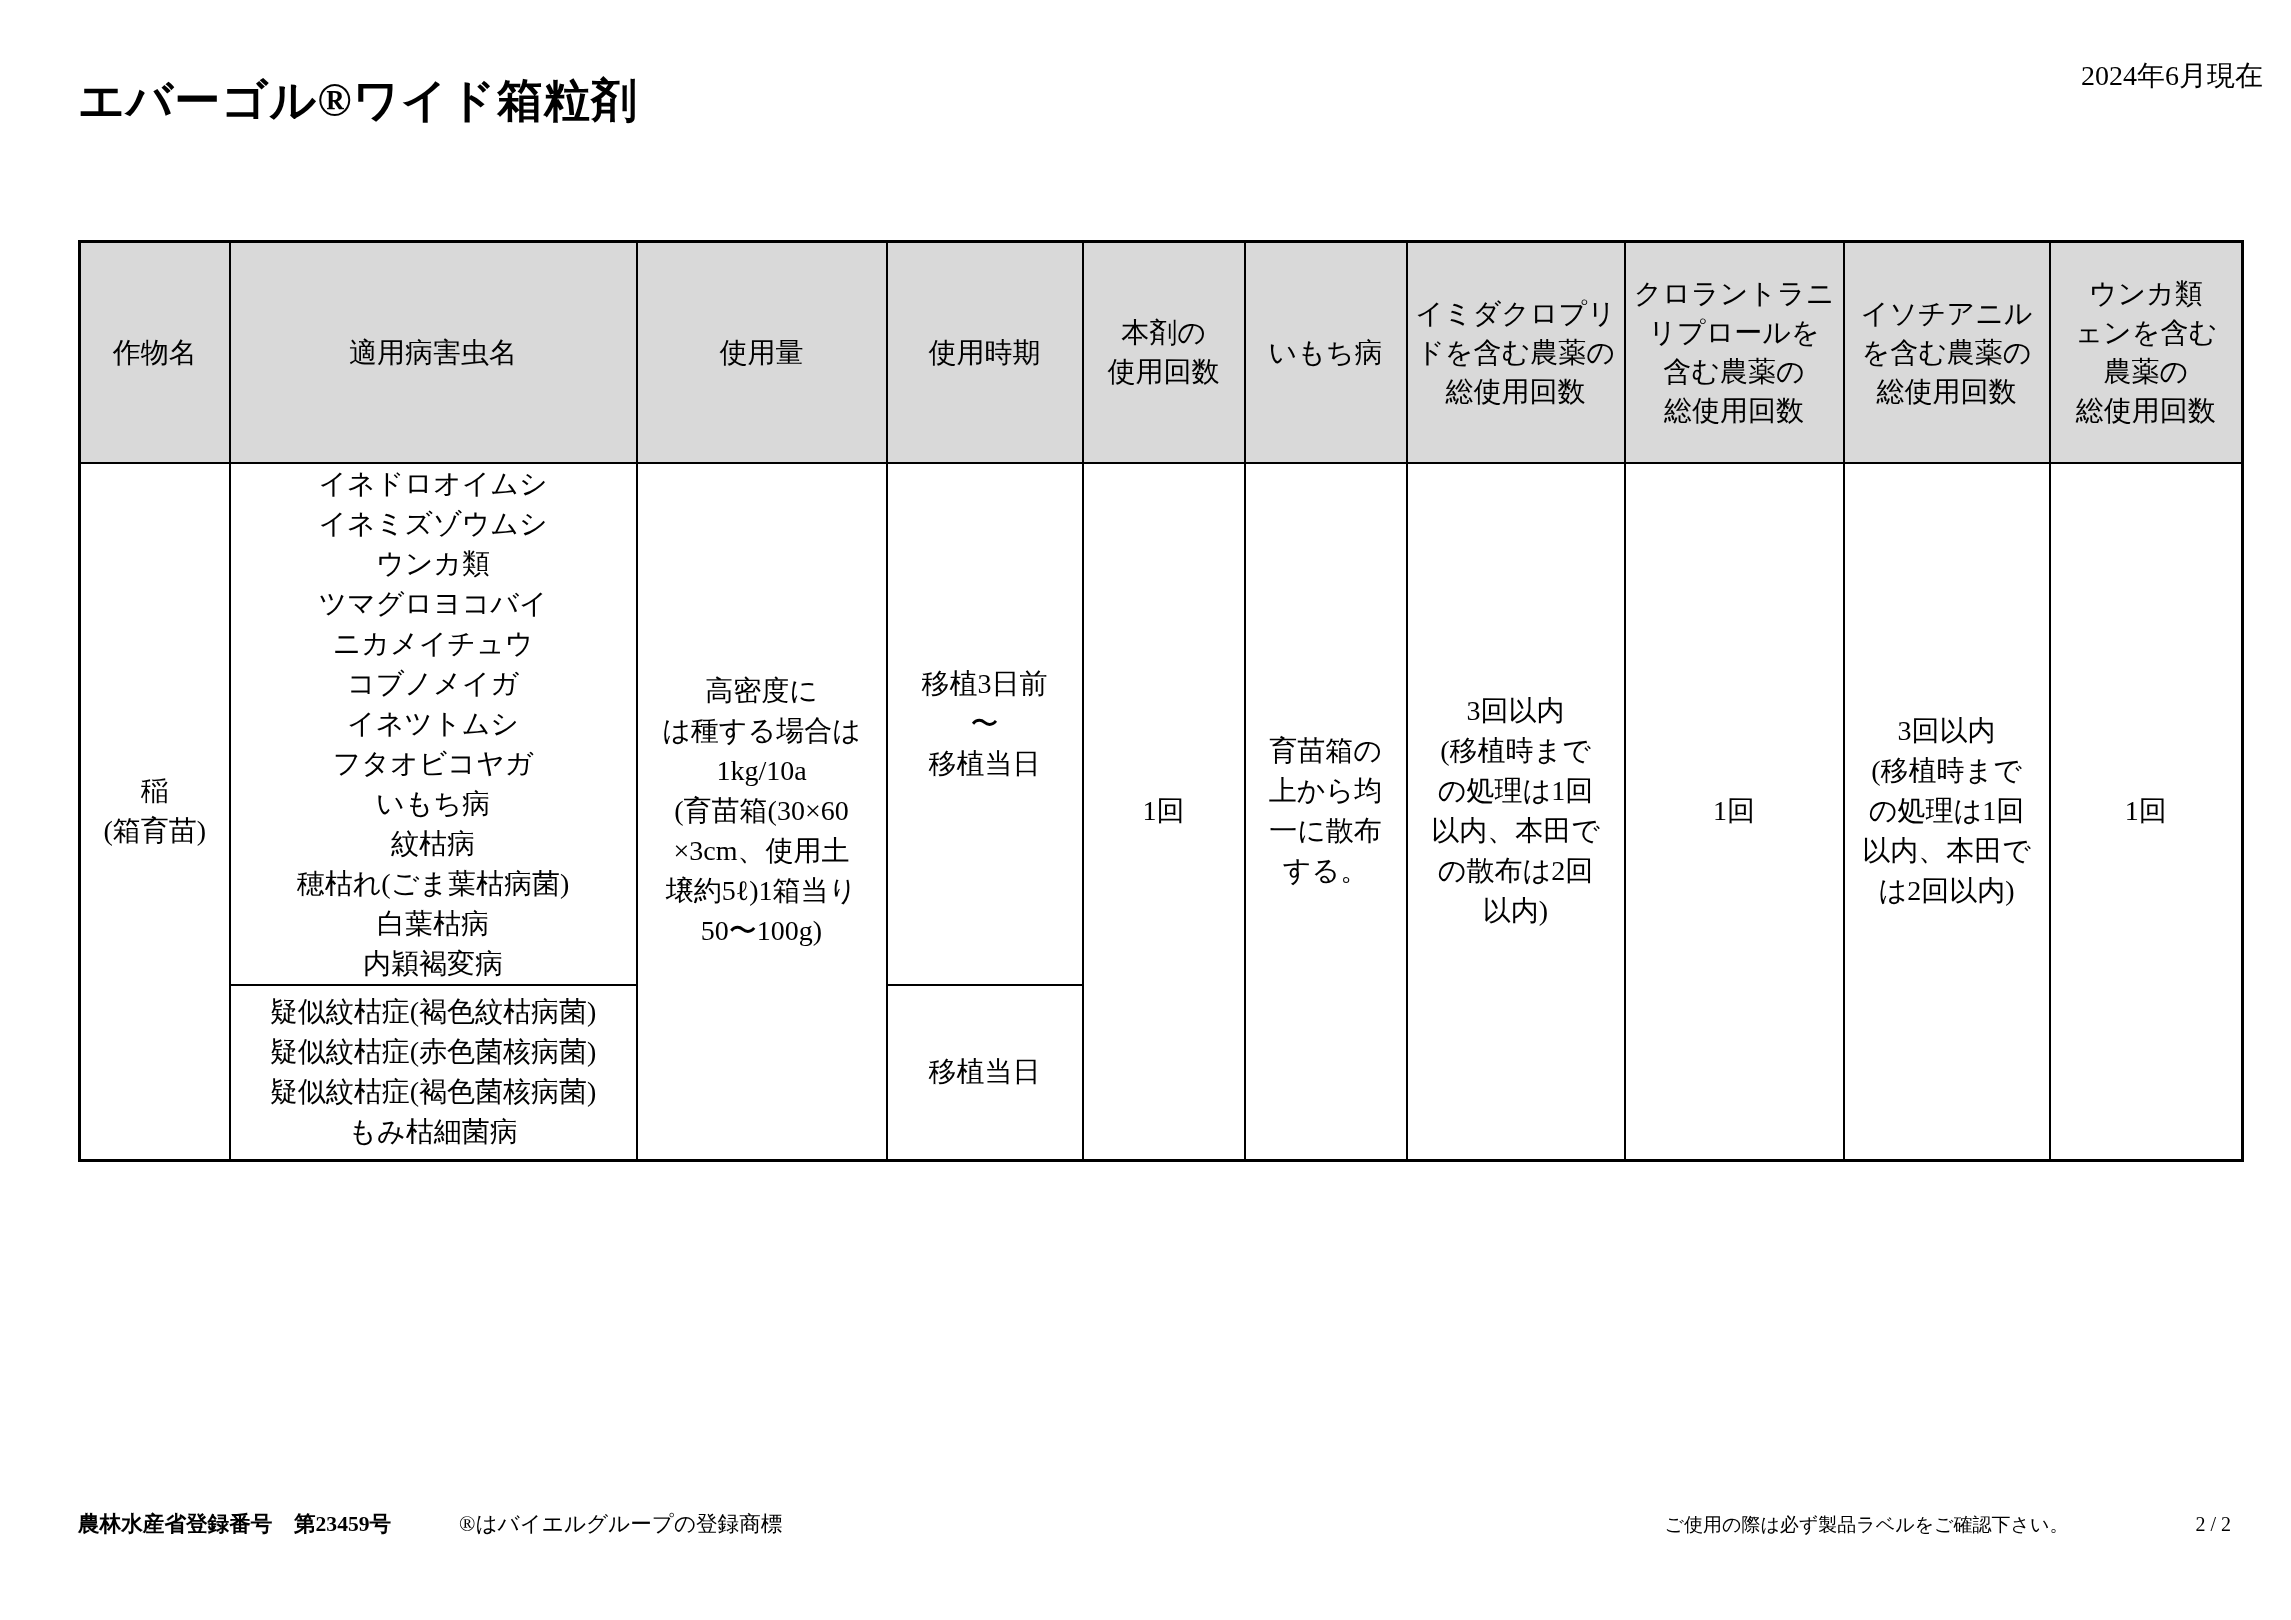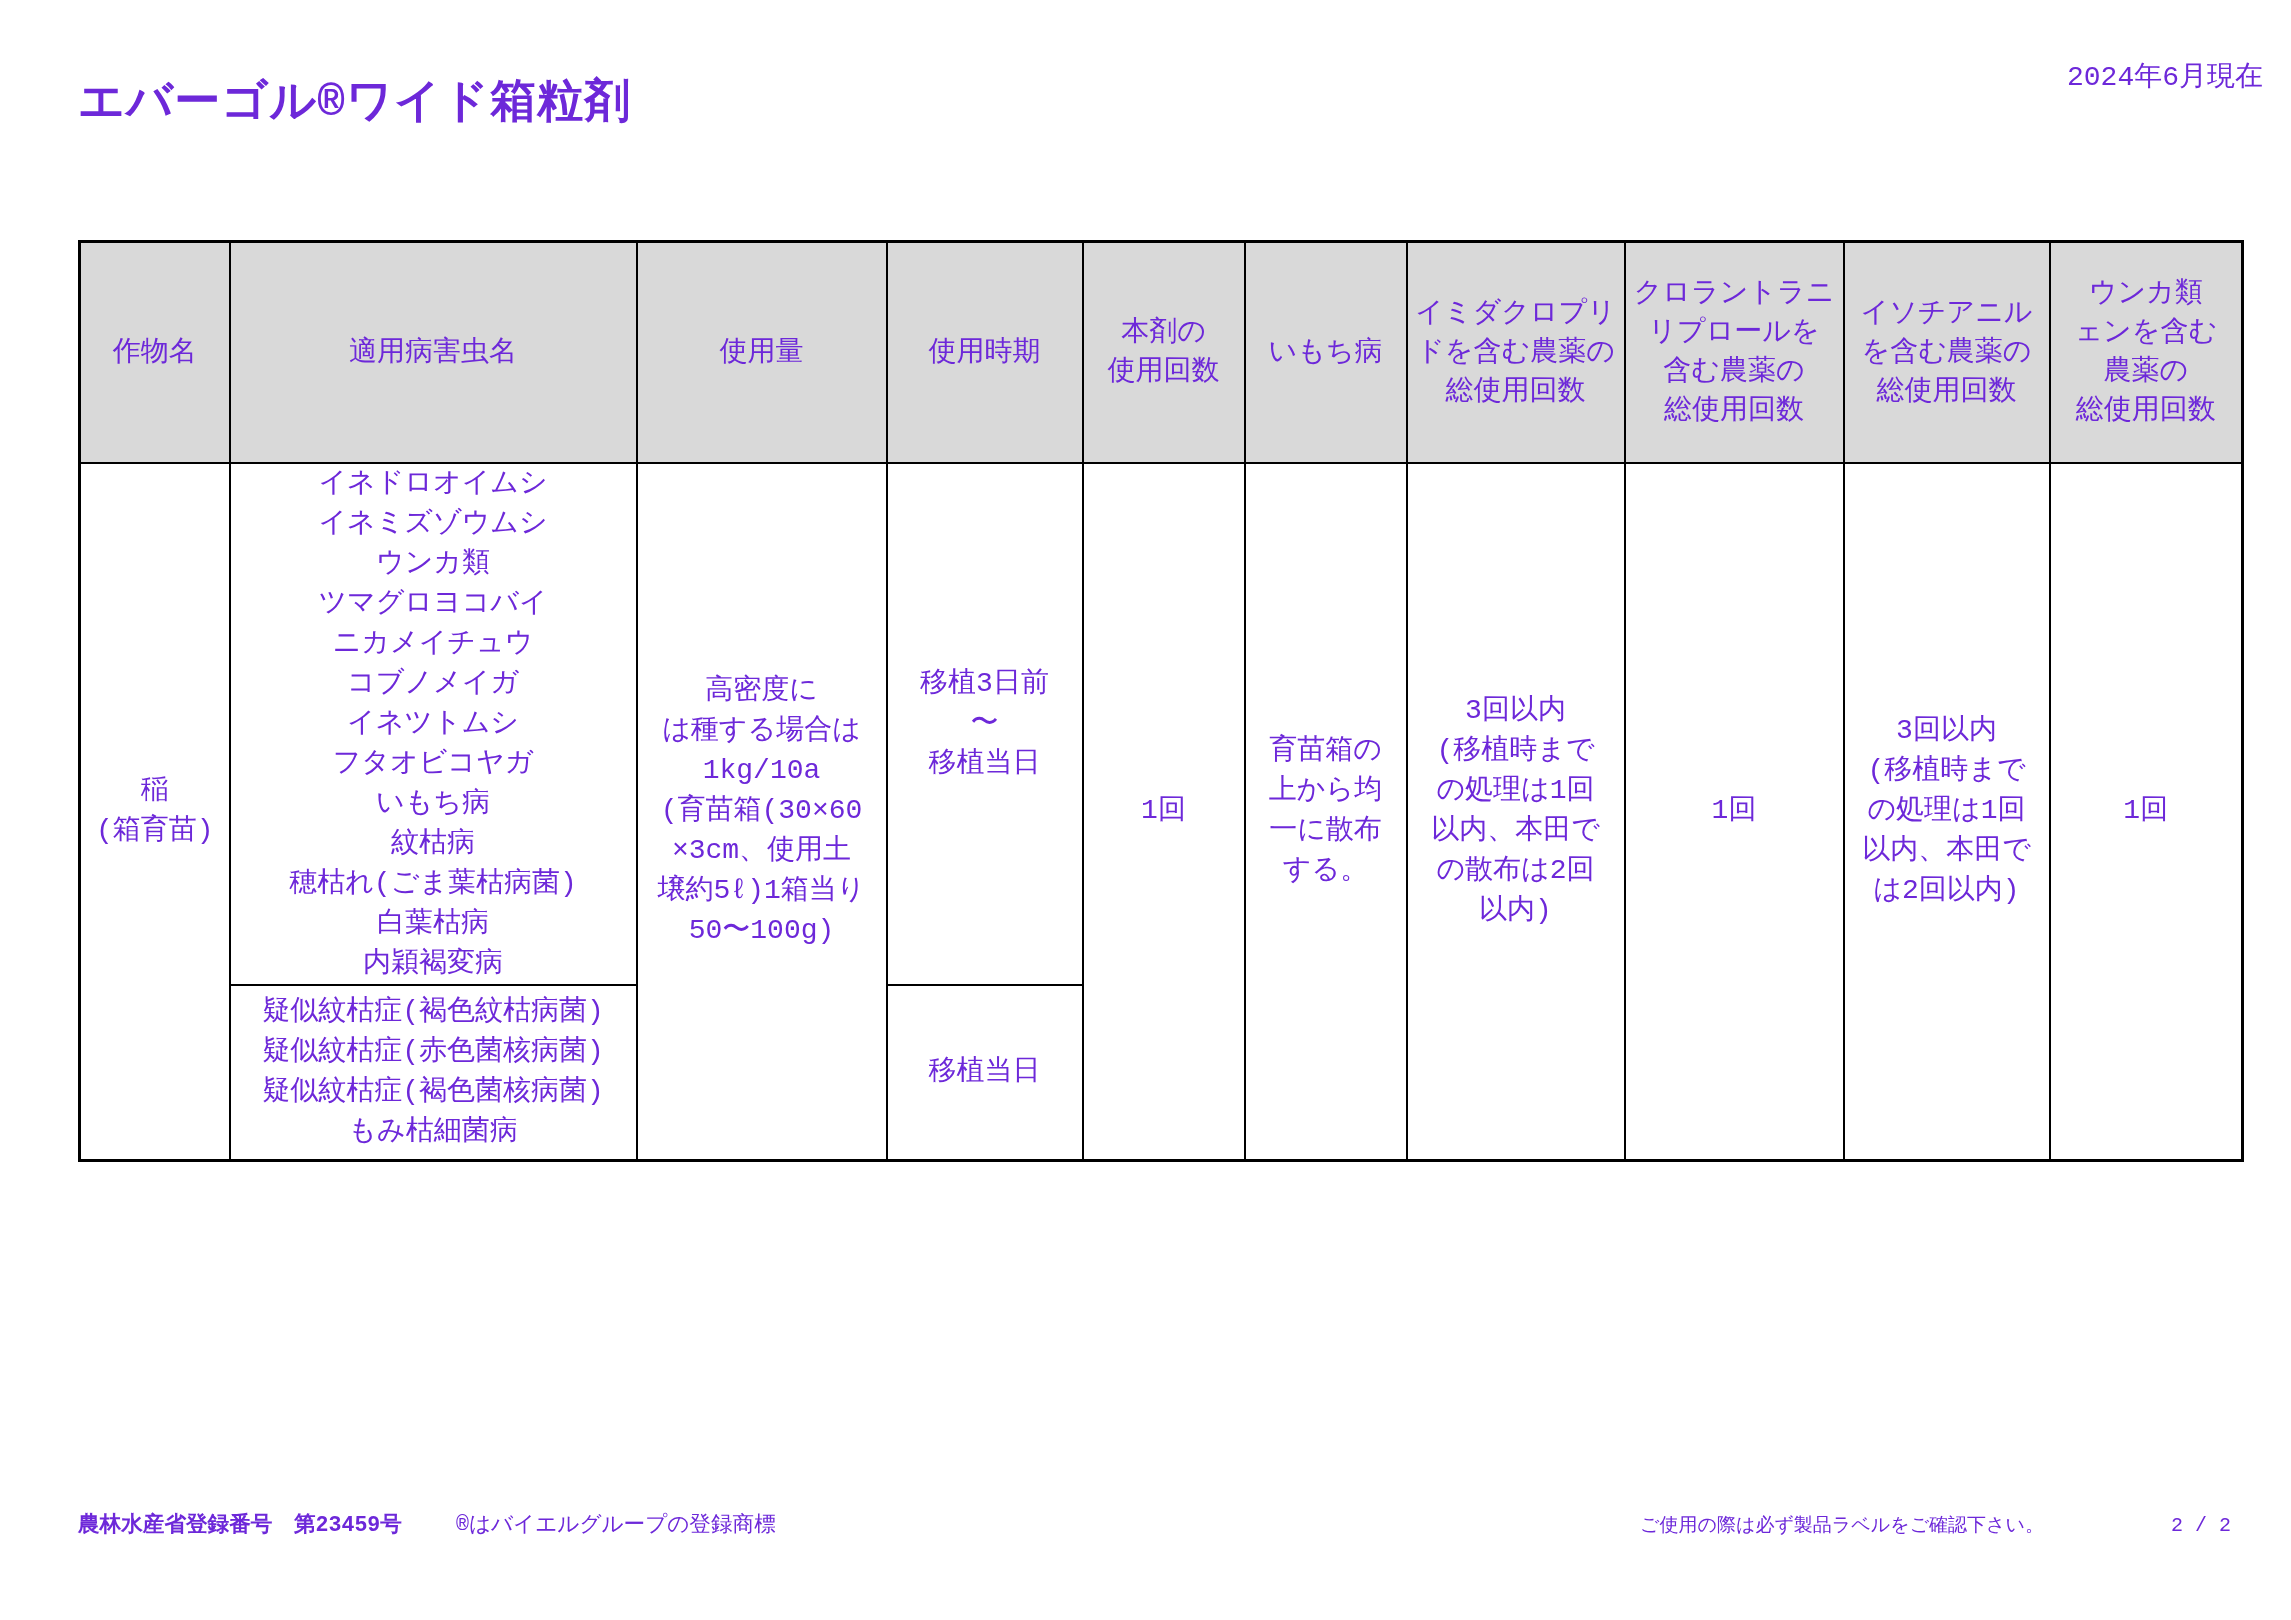--- a/index.html
+++ b/index.html
@@ -1,22 +1,22 @@
 <!DOCTYPE html>
 <html><head>
 <meta charset="utf-8">
 <style>
   html, body { margin: 0; padding: 0; background: #ffffff; }
   .page {
     position: relative;
     width: 2292px;
     height: 1620px;
     background: #ffffff;
-    color: #6d28d9;
-    font-family: Liberation Mono, monospace;
+    color: #000000;
+    font-family: Liberation Serif, serif;
     overflow: hidden;
   }
   .title {
     position: absolute;
     left: 78px;
     top: 39px;
     font-size: 46px;
     font-weight: 700;
     letter-spacing: 1px;
   }
@@ -66,21 +66,21 @@
   tr.body-row-2 { height: 176px; }
   .footer {
     position: absolute;
     left: 78px;
     right: 61px;
     top: 1509px;
     display: flex;
     justify-content: space-between;
     align-items: baseline;
   }
-  .footer-left { display: flex; gap: 54px; font-size: 21.6px; font-weight: 700; }
+  .footer-left { display: flex; gap: 68px; font-size: 21.6px; font-weight: 700; }
   .footer-left .registration { font-weight: 700; }
   .footer-left .trademark { font-weight: 400; }
   .footer-right { display: flex; gap: 127px; align-items: baseline; }
   .notice { font-size: 19px; }
   .page-number { font-size: 20px; }
 </style>
 </head>
 <body>
 
 <div class="page">

